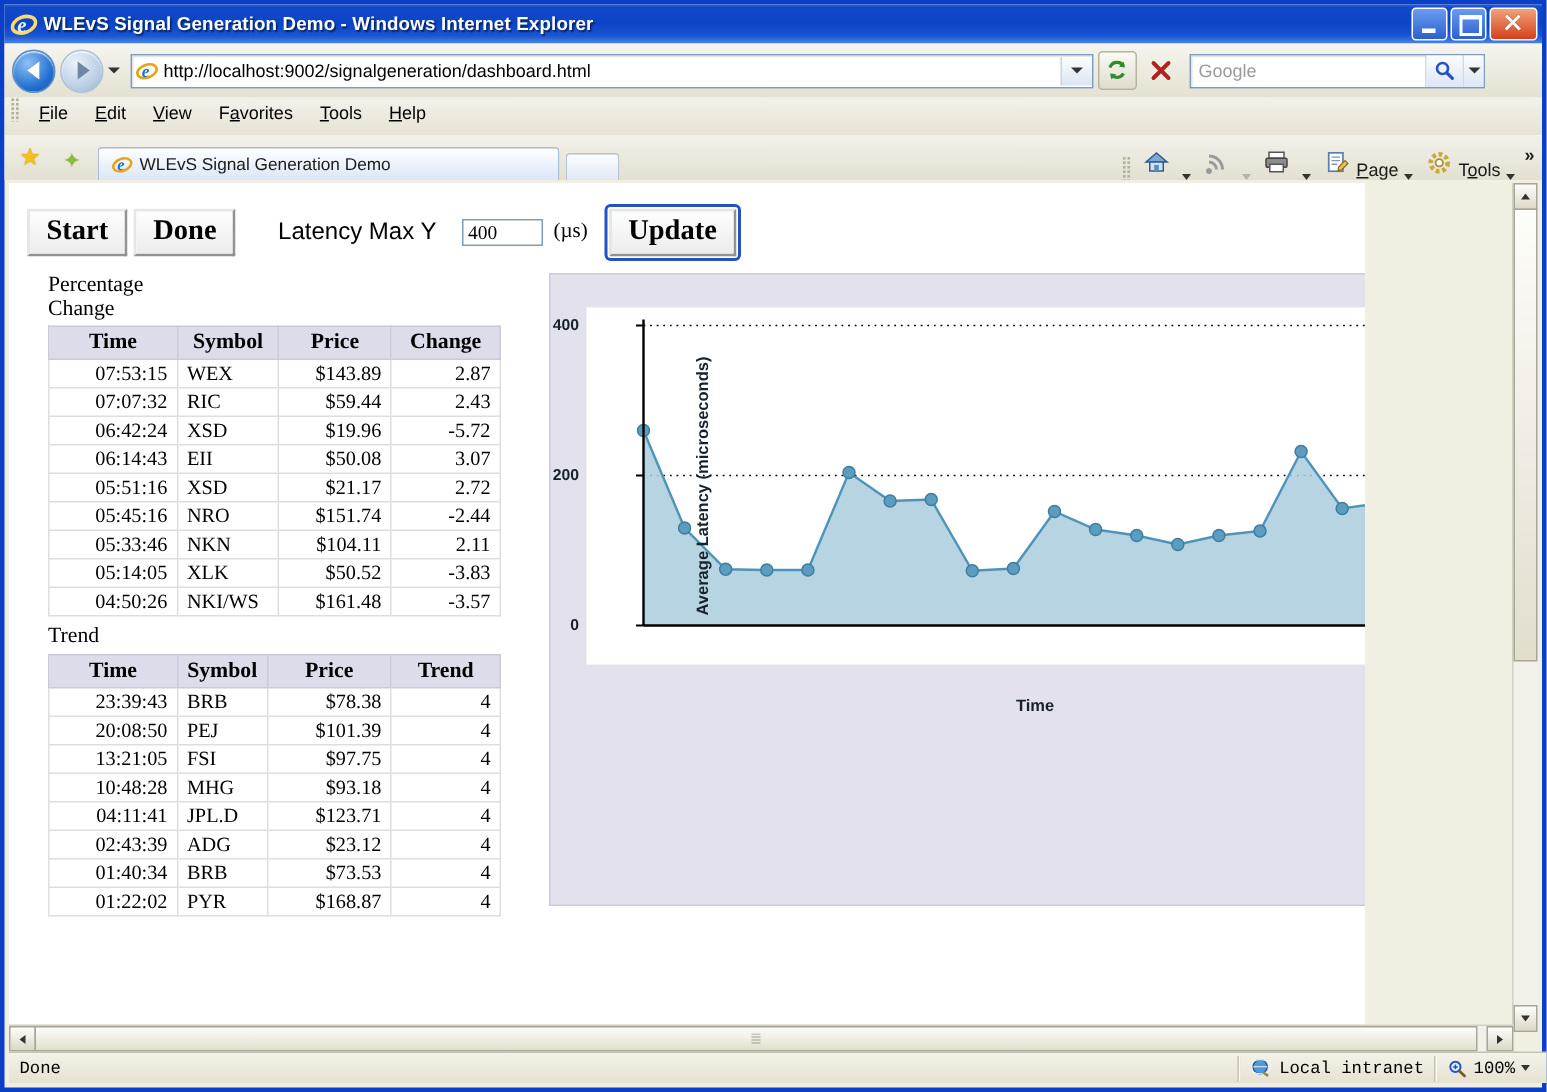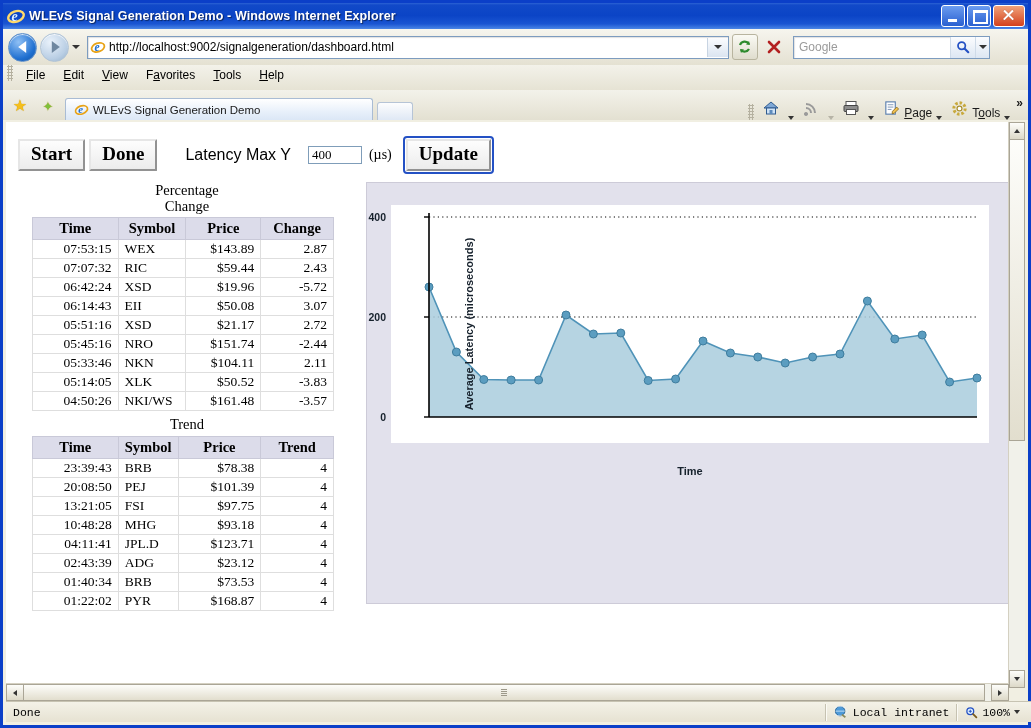--- a/index.html
+++ b/index.html
@@ -92,21 +92,21 @@
   .newtab{width:34px;height:17px;margin-left:4px;flex:none;
     background:linear-gradient(to bottom,#fdfdfd,#dfe8f5);border:1px solid #b6c4d6;
     border-bottom:0;border-radius:3px 3px 0 0;}
   .tbspacer{flex:1;}
   .ticon{width:24px;height:24px;margin:0 1px;display:flex;align-items:center;justify-content:center;flex:none;position:relative;}
   .tlabel{font-size:12px;color:#1a1a1a;}
   .chev{width:0;height:0;border-left:3.5px solid transparent;border-right:3.5px solid transparent;
     border-top:4px solid #333;margin:0 4px;}
 
   
-  .page{position:absolute;left:3px;top:119px;width:1003px;height:566px;background:#fff;overflow:hidden;}
+  .page{position:absolute;left:3px;top:119px;width:904px;height:566px;background:#fff;overflow:hidden;}
   .vscroll{position:absolute;right:3px;top:119px;width:16px;height:566px;
     background:#f1f1ea;border-left:1px solid #d4d0c1;}
   .hscroll{position:absolute;left:3px;bottom:24px;width:1003px;height:17px;
     background:#f1f1ea;border-top:1px solid #d4d0c1;}
   .sbtn{position:absolute;background:linear-gradient(to bottom,#fdfdfa,#ddd9c8);
     border:1px solid #aaa596;display:flex;align-items:center;justify-content:center;}
   .sthumb{position:absolute;background:linear-gradient(to bottom,#fdfdfa,#e2dece);
     border:1px solid #aaa596;}
   .sgrip{width:6px;height:7px;background-image:linear-gradient(#9d998a 1px,transparent 1px);
     background-size:100% 2px;}
@@ -124,21 +124,21 @@
     background:linear-gradient(to bottom,#fdfdfd,#ececec);border:2px outset #e6e6e6;
     padding:2px 11px 4px;border-radius:1px;}
   .appbtn.focused{outline:2px solid #2451c4;outline-offset:1px;}
   .latlabel{font-family:Liberation Sans, sans-serif;font-size:16px;margin-left:28px;margin-right:17px;}
   .latinput{width:54px;height:18px;border:1px solid #7f9db9;font-size:13px;padding:1px 3px;
     font-family:"Liberation Serif",serif;box-sizing:border-box;}
   .unit{font-family:"Liberation Serif",serif;font-size:14px;margin-left:7px;margin-right:14px;}
 
   .panel-left{position:absolute;left:26px;top:60px;width:310px;}
   .caption{font-family:"Liberation Serif",serif;font-size:14.5px;color:#000;line-height:1.12;
-    margin-bottom:3px;text-align:center;}
+    margin-bottom:3px;}
   table.dt{border-collapse:collapse;font-family:"Liberation Serif",serif;font-size:13.5px;
     width:302px;margin-bottom:0;}
   table.dt th{background:#dcdcea;border:1px solid #c9c9d8;font-weight:bold;font-size:14.5px;
     padding:2px 6px;text-align:center;}
   table.dt td{border:1px solid #dedede;padding:1px 6px;white-space:nowrap;}
   td.num{text-align:right;}
   td.sym{text-align:left;}
 
   .chart-panel{position:absolute;left:360px;top:60px;width:646px;height:422px;
     background:#e2e1ec;border:1px solid #cdcbd8;box-sizing:border-box;}

